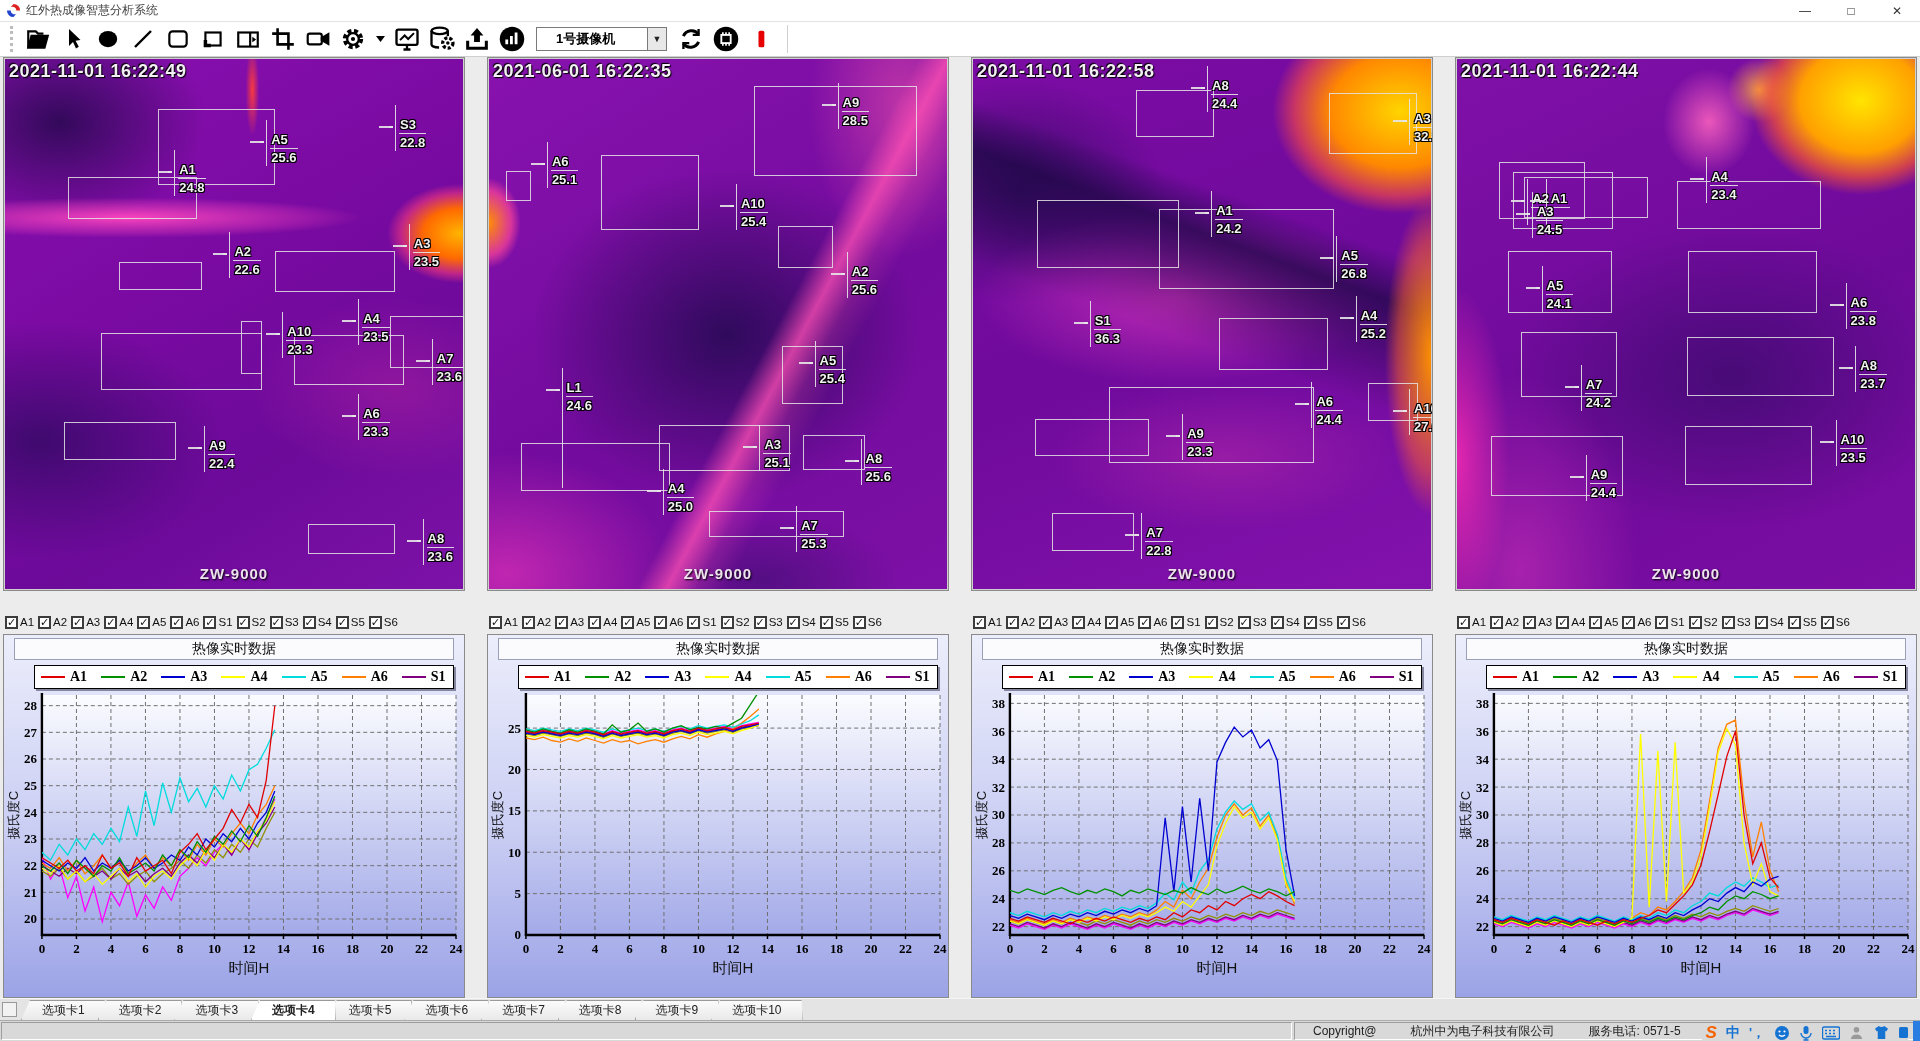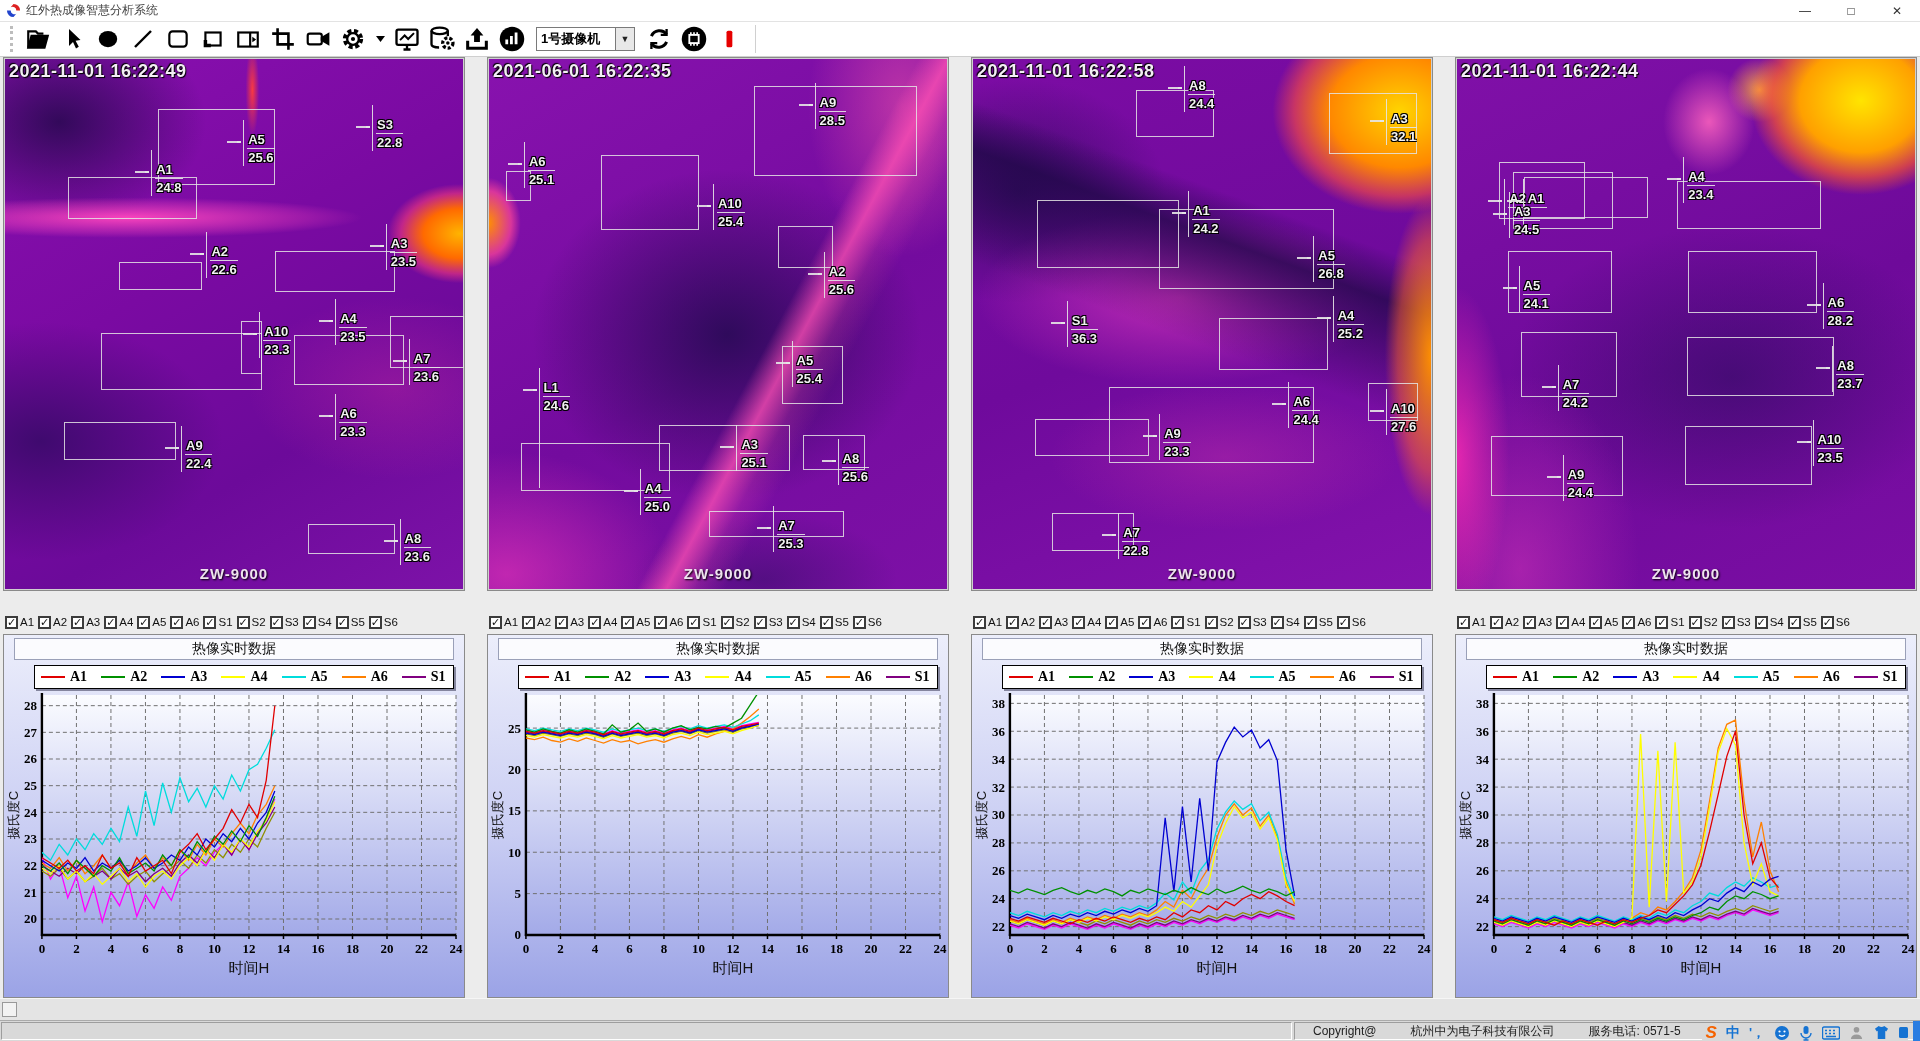--- a/index.html
+++ b/index.html
@@ -16,22 +16,22 @@
     font-size:12px; color:#333; cursor:default; }
 
   
   .toolbar { height:35px; background:#fff; border-bottom:1px solid #cfcfcf;
     display:flex; align-items:center; gap:5px; padding-left:10px; position:relative; }
   .grip { width:4px; height:26px; border-left:3px dotted #bdbdbd; margin-right:4px; }
   .tbtn { width:30px; height:30px; display:flex; align-items:center; justify-content:center; }
   .tbtn svg { display:block; }
   .tbtn.narrow { width:14px; }
   .combo { display:flex; align-items:stretch; height:24px; margin:0 4px; }
-  .combo-text { width:80px; border:1px solid #7a7a7a; background:#fff; font-size:13px;
-    font-weight:bold; padding:2px 4px; line-height:18px; }
+  .combo-text { width:112px; border:1px solid #7a7a7a; background:#fff; font-size:13px;
+    font-weight:bold; padding:2px 19px; line-height:18px; }
   .combo-btn { width:19px; border:1px solid #7a7a7a; border-left:none; background:#e8e8e8;
     display:flex; align-items:center; justify-content:center; font-size:9px; color:#222; }
   .tb-sep { width:1px; height:28px; background:#d0d0d0; margin:0 6px; }
 
   
   .main { position:absolute; top:57px; left:0; right:0; bottom:43px; background:#ececec;
     display:grid; grid-template-columns:repeat(4,1fr); gap:22px; padding:0 3px; }
   .camera-col { display:flex; flex-direction:column; min-width:0; }
 
   
@@ -67,21 +67,21 @@
     radial-gradient(ellipse 46px 46px at 66% 6%, rgba(255,170,60,.9), transparent 70%),
     radial-gradient(ellipse 72px 230px at 0% 75%, rgba(255,45,180,.8), transparent 74%),
     radial-gradient(ellipse 165px 270px at 14% 96%, rgba(230,60,190,.45), transparent 72%),
     radial-gradient(ellipse 310px 210px at 60% 60%, rgba(45,12,95,.6), transparent 72%),
     linear-gradient(155deg,#8010a8 0%,#6e0a9a 55%,#7b0ea4 100%); }
   .ts { position:absolute; left:5px; top:3px; color:#f4eef6; font-size:18px; font-weight:bold;
     text-shadow:1px 1px 1px #000, -1px -1px 1px #000; letter-spacing:.5px; }
   .wm { position:absolute; left:0; right:0; bottom:8px; text-align:center; color:#efe3ef;
     font-size:15px; font-weight:bold; letter-spacing:1px; text-shadow:1px 1px 2px #000; }
   .anno-rect { position:absolute; border:1px solid rgba(228,228,228,.85); }
-  .anno { position:absolute; display:flex; align-items:flex-start; }
+  .anno { position:absolute; display:flex; align-items:flex-start;margin-left:23px; }
   .anno-vline { width:1px; height:46px; background:rgba(230,230,230,.9); margin-right:3px;
     position:relative; top:-12px; }
   .anno-vline::before { content:""; position:absolute; left:-16px; top:21px; width:14px; height:2px;
     background:rgba(230,230,230,.9); }
   .anno-vline::after { content:""; position:absolute; left:-6px; top:21px; width:4px; height:2px;
     background:rgba(230,230,230,.95); }
   .anno-text { color:#f2f2f2; font-size:13px; font-weight:bold; line-height:15px;
     text-shadow:1px 1px 0 #000, -1px 1px 0 #000, 1px -1px 0 #000, -1px -1px 0 #000; }
   .anno-name { border-bottom:1px solid rgba(230,230,230,.9); padding:0 3px 1px 1px; }
   .anno-val { padding:1px 1px 0; }
@@ -1063,21 +1063,21 @@
           <div class="anno-vline"></div>
           <div class="anno-text">
             <div class="anno-name">A5</div>
             <div class="anno-val">24.1</div>
           </div>
         </div>
         <div class="anno" style="left: 79.7%; top: 44.5%;">
           <div class="anno-vline"></div>
           <div class="anno-text">
             <div class="anno-name">A6</div>
-            <div class="anno-val">28.2</div>
+            <div class="anno-val">23.8</div>
           </div>
         </div>
         <div class="anno" style="left: 22.1%; top: 59.9%;">
           <div class="anno-vline"></div>
           <div class="anno-text">
             <div class="anno-name">A7</div>
             <div class="anno-val">24.2</div>
           </div>
         </div>
         <div class="anno" style="left: 81.8%; top: 56.3%;">
@@ -1265,20 +1265,32 @@
           <polyline points="38.0,230.7 46.6,233.4 55.3,229.3 63.9,232.0 72.6,234.8 81.2,230.7 89.9,233.4 98.5,236.2 107.2,232.0 115.8,234.8 124.5,230.7 133.1,233.4 141.8,236.2 150.4,232.0 159.0,234.8 167.7,230.7 176.3,233.4 185.0,229.3 193.6,226.5 202.3,220.9 210.9,223.7 219.6,215.3 228.2,206.9 236.9,195.8 245.5,176.2 254.1,142.7 262.8,105.1 271.4,67.4 280.1,42.3 288.7,126.0 297.4,174.8 306.0,153.9 314.7,188.8 323.3,198.6" fill="none" stroke="#e00000" stroke-width="1.3" clip-path="url(#clip3)"></polyline>
           <text x="14" y="126" text-anchor="middle" font-size="13" fill="#111" transform="rotate(-90 14 126)" font-family="&quot;Liberation Sans&quot;,&quot;DejaVu Sans&quot;,sans-serif">摄氏度C</text>
           <text x="245.5" y="284" text-anchor="middle" font-size="15" fill="#111" font-family="&quot;Liberation Sans&quot;,&quot;DejaVu Sans&quot;,sans-serif">时间H</text>
         </svg>
       </div>
     </div>
   </div>
 
 <div class="tabbar">
   <div class="tab-corner"></div>
+  <div id="tabs-holder" style="display:flex; align-items:flex-end;">
+      <div class="tab">选项卡1</div>
+      <div class="tab">选项卡2</div>
+      <div class="tab">选项卡3</div>
+      <div class="tab active">选项卡4</div>
+      <div class="tab">选项卡5</div>
+      <div class="tab">选项卡6</div>
+      <div class="tab">选项卡7</div>
+      <div class="tab">选项卡8</div>
+      <div class="tab">选项卡9</div>
+      <div class="tab">选项卡10</div>
+    </div>
 </div>
 
 <div class="statusbar">
   <div class="status-cell cell-left"></div>
   <div class="status-cell cell-right">
     <span>Copyright@</span>
     <span>杭州中为电子科技有限公司</span>
     <span>服务电话: 0571-5</span>
     <div class="ime-bar">
       <span class="ime-logo">S</span>

